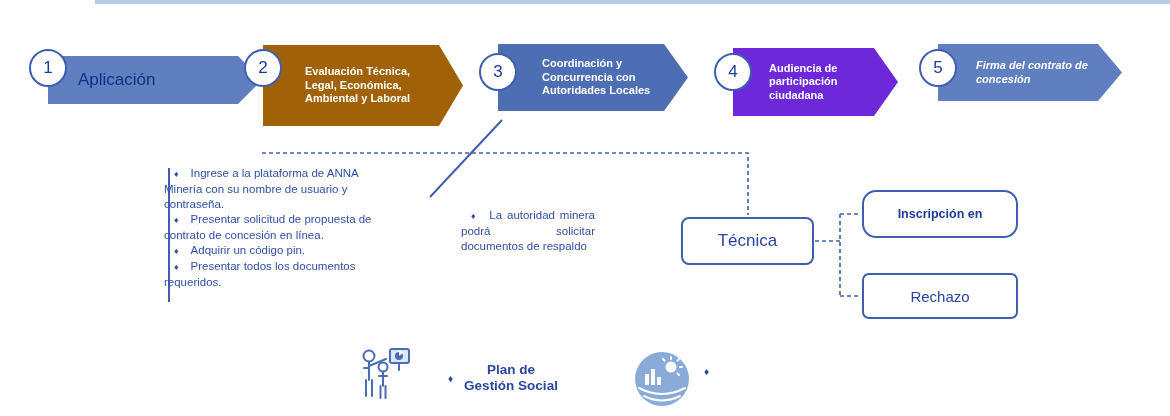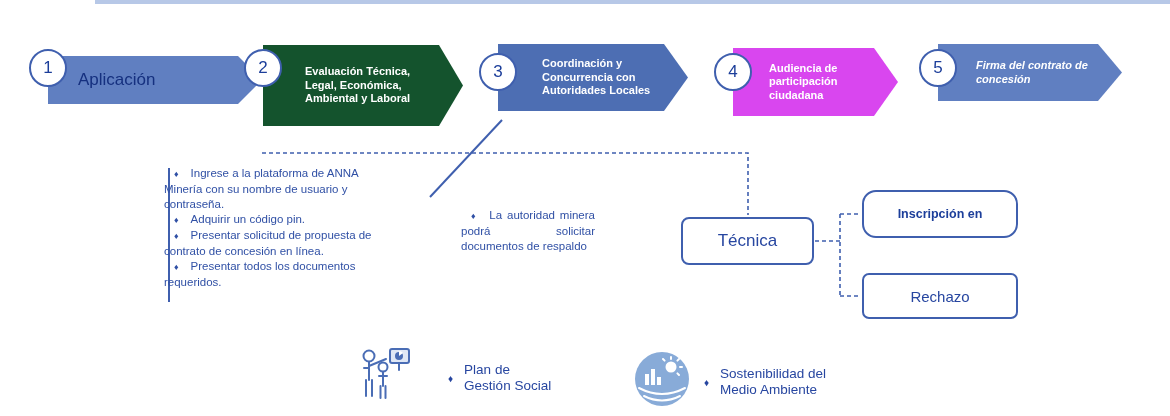--- a/index.html
+++ b/index.html
@@ -40,21 +40,21 @@
   .box.decision { font-size:17px; border-radius:8px; }
   .box.accept { font-weight:bold; font-size:12.5px; line-height:1.3; color:#1c3e9a; border-radius:12px; }
   .box.reject { font-size:15px; border-radius:7px; }
 
   
   .connectors { position:absolute; left:0; top:0; z-index:0; pointer-events:none; }
 
   
   .legend { position:absolute; display:flex; align-items:center; gap:11px; color:#2746a0; z-index:2; }
   .legend .bullet { font-size:10px; }
-  .legend .txt { font-weight:normal; font-size:13.5px; line-height:1.2; }
+  .legend .txt { font-weight:bold; font-size:13.5px; line-height:1.2; text-align:center; }
   .icon-wrap { position:absolute; z-index:2; }
 </style>
 </head>
 <body>
 
 <div class="canvas">
 
   <div class="top-strip"></div>
 
   <svg class="connectors" width="1170" height="416" viewBox="0 0 1170 416">
@@ -68,52 +68,52 @@
     <path d="M815 241 H 840 M840 214 V 296 M840 214 H 861 M840 296 H 861" stroke="#3f5fae" stroke-width="1.6" stroke-dasharray="4 3" fill="none"></path>
   </svg>
 
   <div class="step-arrow" style="left:48px; top:56px; width:184px; height:48px; background:#607fc1; padding-left:30px;">
     <span class="lbl" style="color:#15307f; font-size:17px;">Aplicación</span>
   </div>
   <div class="step-circle" style="left:29px; top:49px;">
     <span>1</span>
   </div>
 
-  <div class="step-arrow" style="left:263px; top:45px; width:200px; height:81px; background:#14532d; padding-left:42px; box-sizing:border-box;">
+  <div class="step-arrow" style="left:263px; top:45px; width:200px; height:81px; background:#a16207; padding-left:42px; box-sizing:border-box;">
     <span class="lbl" style="font-size:11px; font-weight:bold; width:122px;">Evaluación Técnica, Legal, Económica, Ambiental y Laboral</span>
   </div>
   <div class="step-circle" style="left:244px; top:49px;">
     <span>2</span>
   </div>
 
   <div class="step-arrow" style="left:498px; top:44px; width:190px; height:67px; background:#4d6eb3; padding-left:44px; box-sizing:border-box;">
     <span class="lbl" style="font-size:11px; font-weight:bold; width:118px;">Coordinación y Concurrencia con Autoridades Locales</span>
   </div>
   <div class="step-circle" style="left:479px; top:53px;">
     <span>3</span>
   </div>
 
-  <div class="step-arrow" style="left:733px; top:48px; width:165px; height:68px; background:#d946ef; padding-left:36px; box-sizing:border-box;">
+  <div class="step-arrow" style="left:733px; top:48px; width:165px; height:68px; background:#6d28d9; padding-left:36px; box-sizing:border-box;">
     <span class="lbl" style="font-size:11px; font-weight:bold; width:100px;">Audiencia de participación ciudadana</span>
   </div>
   <div class="step-circle" style="left:714px; top:53px;">
     <span>4</span>
   </div>
 
   <div class="step-arrow" style="left:938px; top:44px; width:184px; height:57px; background:#607fc1; padding-left:38px; box-sizing:border-box;font-style:italic;">
     <span class="lbl" style="font-size:11px; font-weight:bold; width:118px;">Firma del contrato de concesión</span>
   </div>
   <div class="step-circle" style="left:919px; top:49px;">
     <span>5</span>
   </div>
 
   <div class="note" style="left:164px; top:166px; width:210px;">
     <p><span class="bullet">♦</span><span>Ingrese a la plataforma de ANNA Minería con su nombre de usuario y contraseña.</span></p>
+    <p><span class="bullet">♦</span><span>Presentar solicitud de propuesta de contrato de concesión en línea.</span></p>
     <p><span class="bullet">♦</span><span>Adquirir un código pin.</span></p>
-    <p><span class="bullet">♦</span><span>Presentar solicitud de propuesta de contrato de concesión en línea.</span></p>
     <p><span class="bullet">♦</span><span>Presentar todos los documentos requeridos.</span></p>
   </div>
 
   <div class="note note-justify" style="left:427px; top:208px; width:134px;margin-left:34px;">
     <p><span class="bullet">♦</span><span>La autoridad minera podrá solicitar documentos de respaldo</span></p>
   </div>
 
   <div class="box decision" style="left:681px; top:217px; width:133px; height:48px;">
     <span>Técnica</span>
   </div>
@@ -164,19 +164,15 @@
         <rect x="24" y="27" width="4" height="8"></rect>
       </g>
       <g stroke="#ffffff" stroke-width="2" fill="none" stroke-linecap="round">
         <path d="M6 38 Q 29 50 52 38"></path>
         <path d="M11 46 Q 29 55 47 46"></path>
       </g>
     </svg>
   </div>
   <div class="legend" style="left:704px; top:366px;">
     <span class="bullet">♦</span>
-    <div class="txt">
-      <span>Sostenibilidad del</span><br>
-      <span>Medio Ambiente</span>
-    </div>
   </div>
 
 </div>
 
 </body></html>

